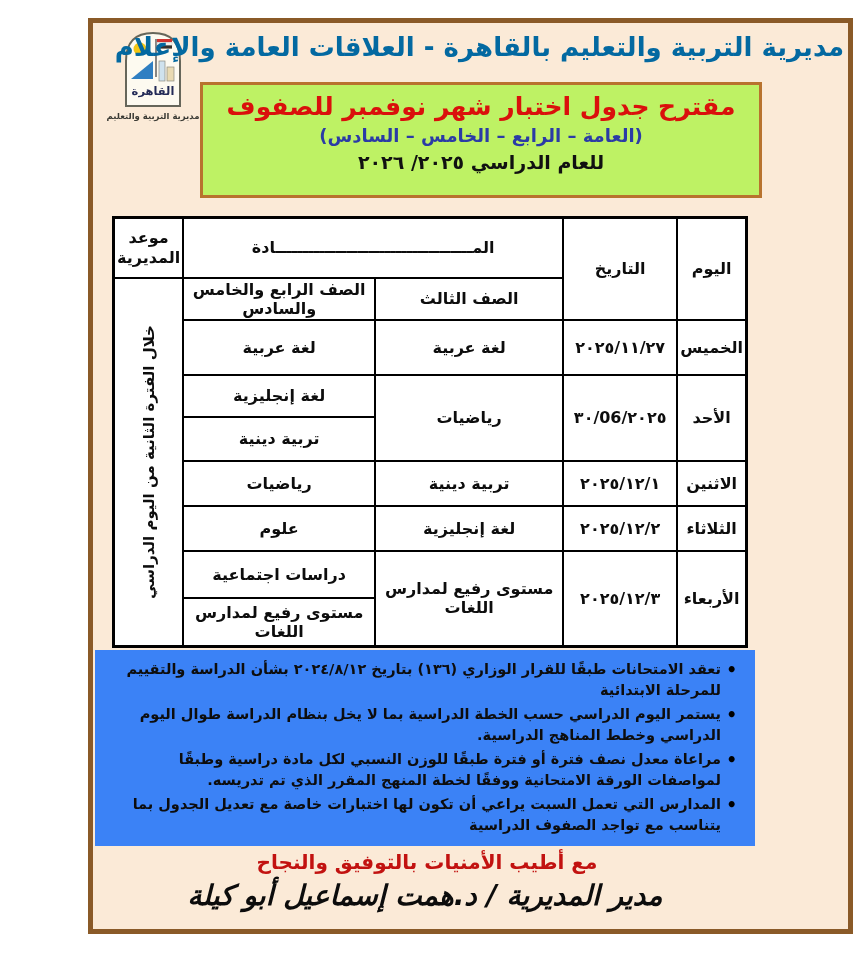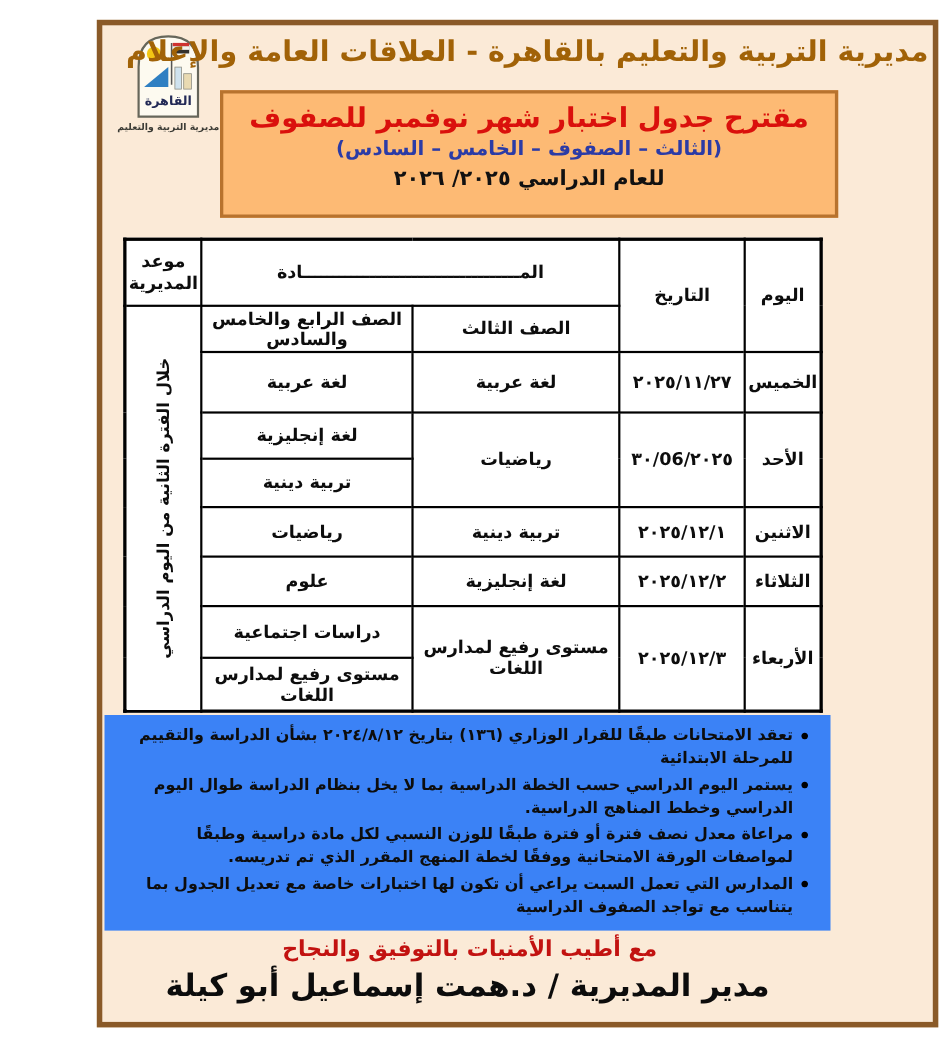--- a/index.html
+++ b/index.html
@@ -16,27 +16,27 @@
   .logo-arch { display:block; margin:0 auto; }
   .logo-caption {
     margin-top:2px; font-size:8.5px; font-weight:bold; color:#3a3a34;
     letter-spacing:0px; white-space:nowrap;
   }
 
   
   .header-title {
     position:absolute; left:95px; right:4px; top:9px;
     text-align:center; direction:rtl;
-    font-size:26px; font-weight:bold; color:#a16207; white-space:nowrap;
+    font-size:26px; font-weight:bold; color:#0369a1; white-space:nowrap;
   }
 
   
   .title-box {
     position:absolute; left:107px; top:59px; width:562px; height:116px;
-    background:#fdba74; border:3px solid #b8732e; direction:rtl; text-align:center;
+    background:#bef264; border:3px solid #b8732e; direction:rtl; text-align:center;
     padding-top:6px;
   }
   .title-red  { font-size:25px; font-weight:bold; color:#da100c; line-height:1.25; }
   .title-blue { font-size:18px; font-weight:bold; color:#2b3ba6; line-height:1.5; }
   .title-year { font-size:19px; font-weight:bold; color:#111111; line-height:1.45; }
 
   
   .table-wrap { position:absolute; left:19px; top:193px; }
   table.sched {
     border-collapse:collapse; table-layout:fixed; direction:rtl;
@@ -83,21 +83,21 @@
     content:"•"; position:absolute; right:4px; top:-1px; font-size:17px; color:#000;
   }
 
   
   .wishes {
     position:absolute; left:4px; top:827px; width:660px; text-align:center;
     direction:rtl; font-size:20px; font-weight:bold; color:#c21210;
   }
   .signature {
     position:absolute; left:2px; top:856px; width:660px; text-align:center;
-    direction:rtl; font-size:28px; font-weight:bold; color:#0c0c0c;
+    direction:rtl; font-size:28px; font-weight:bold; color:#0c0c0c;font-style:italic;
   }
 </style>
 </head>
 <body>
 
 <div class="page">
   <div class="doc">
 
     <div class="logo-block">
       <svg class="logo-arch" width="60" height="80" viewBox="0 0 60 80">
@@ -114,21 +114,21 @@
         <rect x="44" y="38" width="7" height="14" fill="#e9dab2" stroke="#8b8b80" stroke-width="0.7"></rect>
         <text x="30" y="66" text-anchor="middle" font-size="11.5" font-weight="bold" fill="#232a56">القاهرة</text>
       </svg>
       <div class="logo-caption">مديرية التربية والتعليم</div>
     </div>
 
     <div class="header-title">مديرية التربية والتعليم بالقاهرة - العلاقات العامة والإعلام</div>
 
     <div class="title-box">
       <div class="title-red">مقترح جدول اختبار شهر نوفمبر للصفوف</div>
-      <div class="title-blue">(الثالث – الصفوف – الخامس – السادس)</div>
+      <div class="title-blue">(العامة – الرابع – الخامس – السادس)</div>
       <div class="title-year">للعام الدراسي ٢٠٢٥/ ٢٠٢٦</div>
     </div>
 
     <div class="table-wrap">
       <table class="sched">
         <colgroup>
           <col class="col-day">
             <col class="col-date">
             <col class="col-g3">
             <col class="col-g456">

